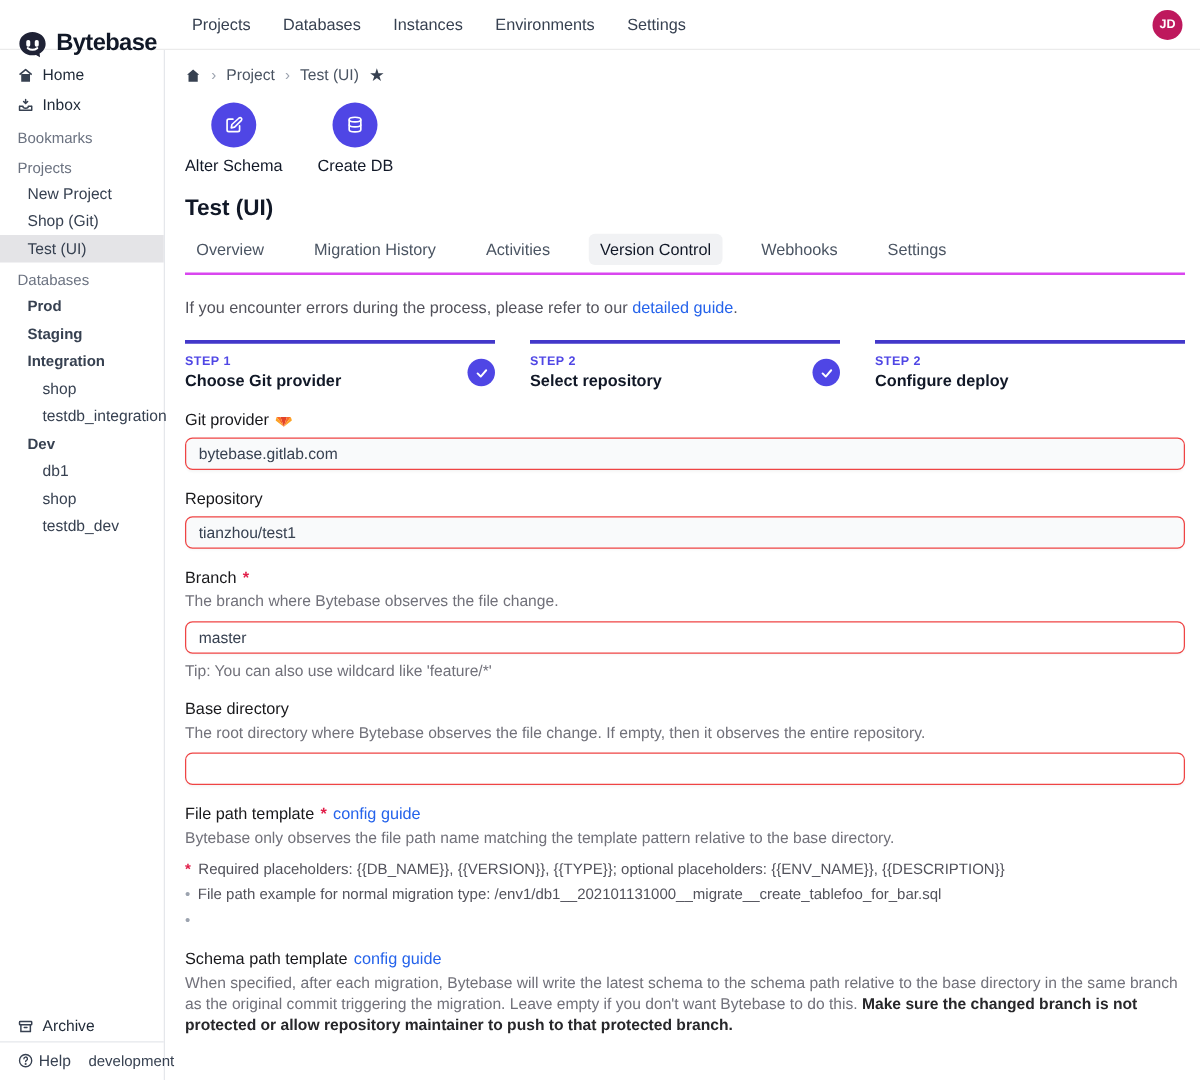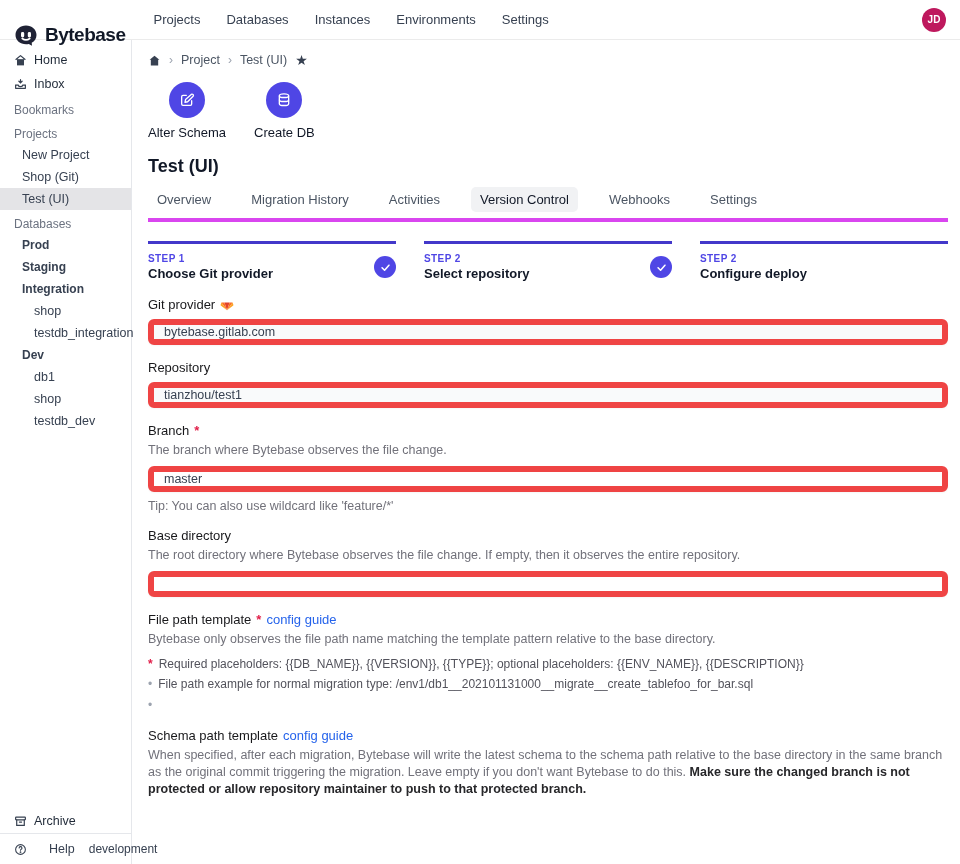--- a/index.html
+++ b/index.html
@@ -23,57 +23,57 @@
   .sidebar { width:132px; border-right:1px solid #e5e7eb; display:flex; flex-direction:column; padding-top:8px; flex-shrink:0; }
   .side-item { display:flex; align-items:center; gap:7px; padding:5px 14px; font-size:12.5px; color:#1f2937; cursor:pointer; }
   .side-item .ic { color:#374151; }
   .side-section { padding:7px 14px 3px; font-size:12px; color:#6b7280; }
   .side-link { padding:4px 14px 4px 22px; font-size:12.5px; color:#374151; cursor:pointer; }
   .side-link.selected { background:#e4e4e7; }
   .side-env { padding:4px 14px 4px 22px; font-size:12px; font-weight:700; color:#374151; cursor:pointer; }
   .side-db { padding:4px 14px 4px 34px; font-size:12.5px; color:#374151; cursor:pointer; }
   .side-bottom { margin-top:auto; }
   .help-bar { border-top:1px solid #e5e7eb; display:flex; align-items:center; gap:14px; padding:8px 14px; }
-  .help-item { display:flex; align-items:center; gap:22px; font-size:12.5px; color:#374151; cursor:pointer; }
+  .help-item { display:flex; align-items:flex-start; gap:4px; font-size:12.5px; color:#374151; cursor:pointer; }
   .build-tag { font-size:12px; color:#374151; }
 
   
   .main { flex:1; padding:12px 12px 0 16px; overflow:hidden; }
   .breadcrumb { display:flex; align-items:center; gap:8px; font-size:12.5px; color:#4b5563; }
   .crumb { cursor:pointer; }
   .crumb-sep { color:#9ca3af; font-size:12px; }
   .crumb-star { color:#374151; font-size:14px; cursor:pointer; }
 
   .quick-actions { display:flex; gap:28px; margin-top:14px; }
   .qa { display:flex; flex-direction:column; align-items:center; gap:7px; cursor:pointer; }
   .qa-circle { width:36px; height:36px; border-radius:50%; background:#4f46e5; display:flex; align-items:center; justify-content:center; color:#fff; }
   .qa-label { font-size:13px; color:#111827; }
 
   .page-title { margin-top:16px; font-size:18px; font-weight:700; color:#111827; }
 
-  .tabbar { display:flex; align-items:center; gap:22px; margin-top:10px; border-bottom:4px solid #d946ef; padding-bottom:6px; }
+  .tabbar { display:flex; align-items:center; gap:22px; margin-top:10px; border-bottom:2px solid #d946ef; padding-bottom:6px; }
   .tab { font-size:13px; color:#4b5563; padding:5px 9px; border-radius:5px; cursor:pointer; white-space:nowrap; }
   .tab.active { background:#f1f2f4; color:#111827; }
 
   .notice { margin-top:18px; font-size:13px; color:#52525b; }
   a.link { color:#2563eb; text-decoration:none; cursor:pointer; }
 
   .steps { display:grid; grid-template-columns:1fr 1fr 1fr; gap:28px; margin-top:19px; }
   .step { border-top:3px solid #4338ca; padding-top:9px; display:flex; justify-content:space-between; align-items:center; }
   .step-eyebrow { font-size:10px; font-weight:700; letter-spacing:0.4px; color:#4f46e5; }
   .step-title { font-size:13px; font-weight:600; color:#111827; margin-top:2px; }
   .step-check { width:22px; height:22px; border-radius:50%; background:#4f46e5; display:flex; align-items:center; justify-content:center; flex-shrink:0; }
 
   .form { margin-top:16px; }
   .fgroup { margin-bottom:15px; }
   .flabel { font-size:13px; font-weight:500; color:#18181b; display:flex; align-items:center; gap:5px; }
   .req { color:#e11d48; font-weight:700; }
   .fdesc { font-size:12.5px; color:#71717a; margin-top:4px; line-height:1.35; }
   .fdesc b { color:#27272a; }
-  .tinput { width:100%; height:26px; margin-top:7px; border:6px solid #ef4444; border-radius:6px; padding:0 10px;
+  .tinput { width:100%; height:26px; margin-top:7px; border:1px solid #ef4444; border-radius:6px; padding:0 10px;
             font-size:12.5px; color:#374151; font-family:"Liberation Sans", sans-serif; background:#fff;
             box-shadow:0 1px 2px rgba(0,0,0,0.04); outline:none; }
   .tinput.readonly { background:#f9fafb; }
   .ftip { font-size:12.5px; color:#71717a; margin-top:7px; }
   .notes { margin-top:9px; }
   .note { display:flex; gap:6px; font-size:12px; color:#52525b; margin-top:5px; line-height:1.3; }
   .note .marker { color:#9ca3af; }
   .note .marker.red { color:#e11d48; font-weight:700; }
 </style>
 </head>
@@ -204,20 +204,21 @@
 
     <div class="tabbar">
       <span class="tab">Overview</span>
       <span class="tab">Migration History</span>
       <span class="tab">Activities</span>
       <span class="tab active">Version Control</span>
       <span class="tab">Webhooks</span>
       <span class="tab">Settings</span>
     </div>
 
+    <div class="notice"><span>If you encounter errors during the process, please refer to our </span><a class="link">detailed guide</a><span>.</span></div>
 
     <div class="steps">
       <div class="step">
         <div>
           <div class="step-eyebrow">STEP 1</div>
           <div class="step-title">Choose Git provider</div>
         </div>
         <div class="step-check">
           <svg width="11" height="11" viewBox="0 0 24 24" fill="none" stroke="#fff" stroke-width="3.4" stroke-linecap="round" stroke-linejoin="round">
               <path d="M4.5 12.5 10 18 19.5 7"></path>

